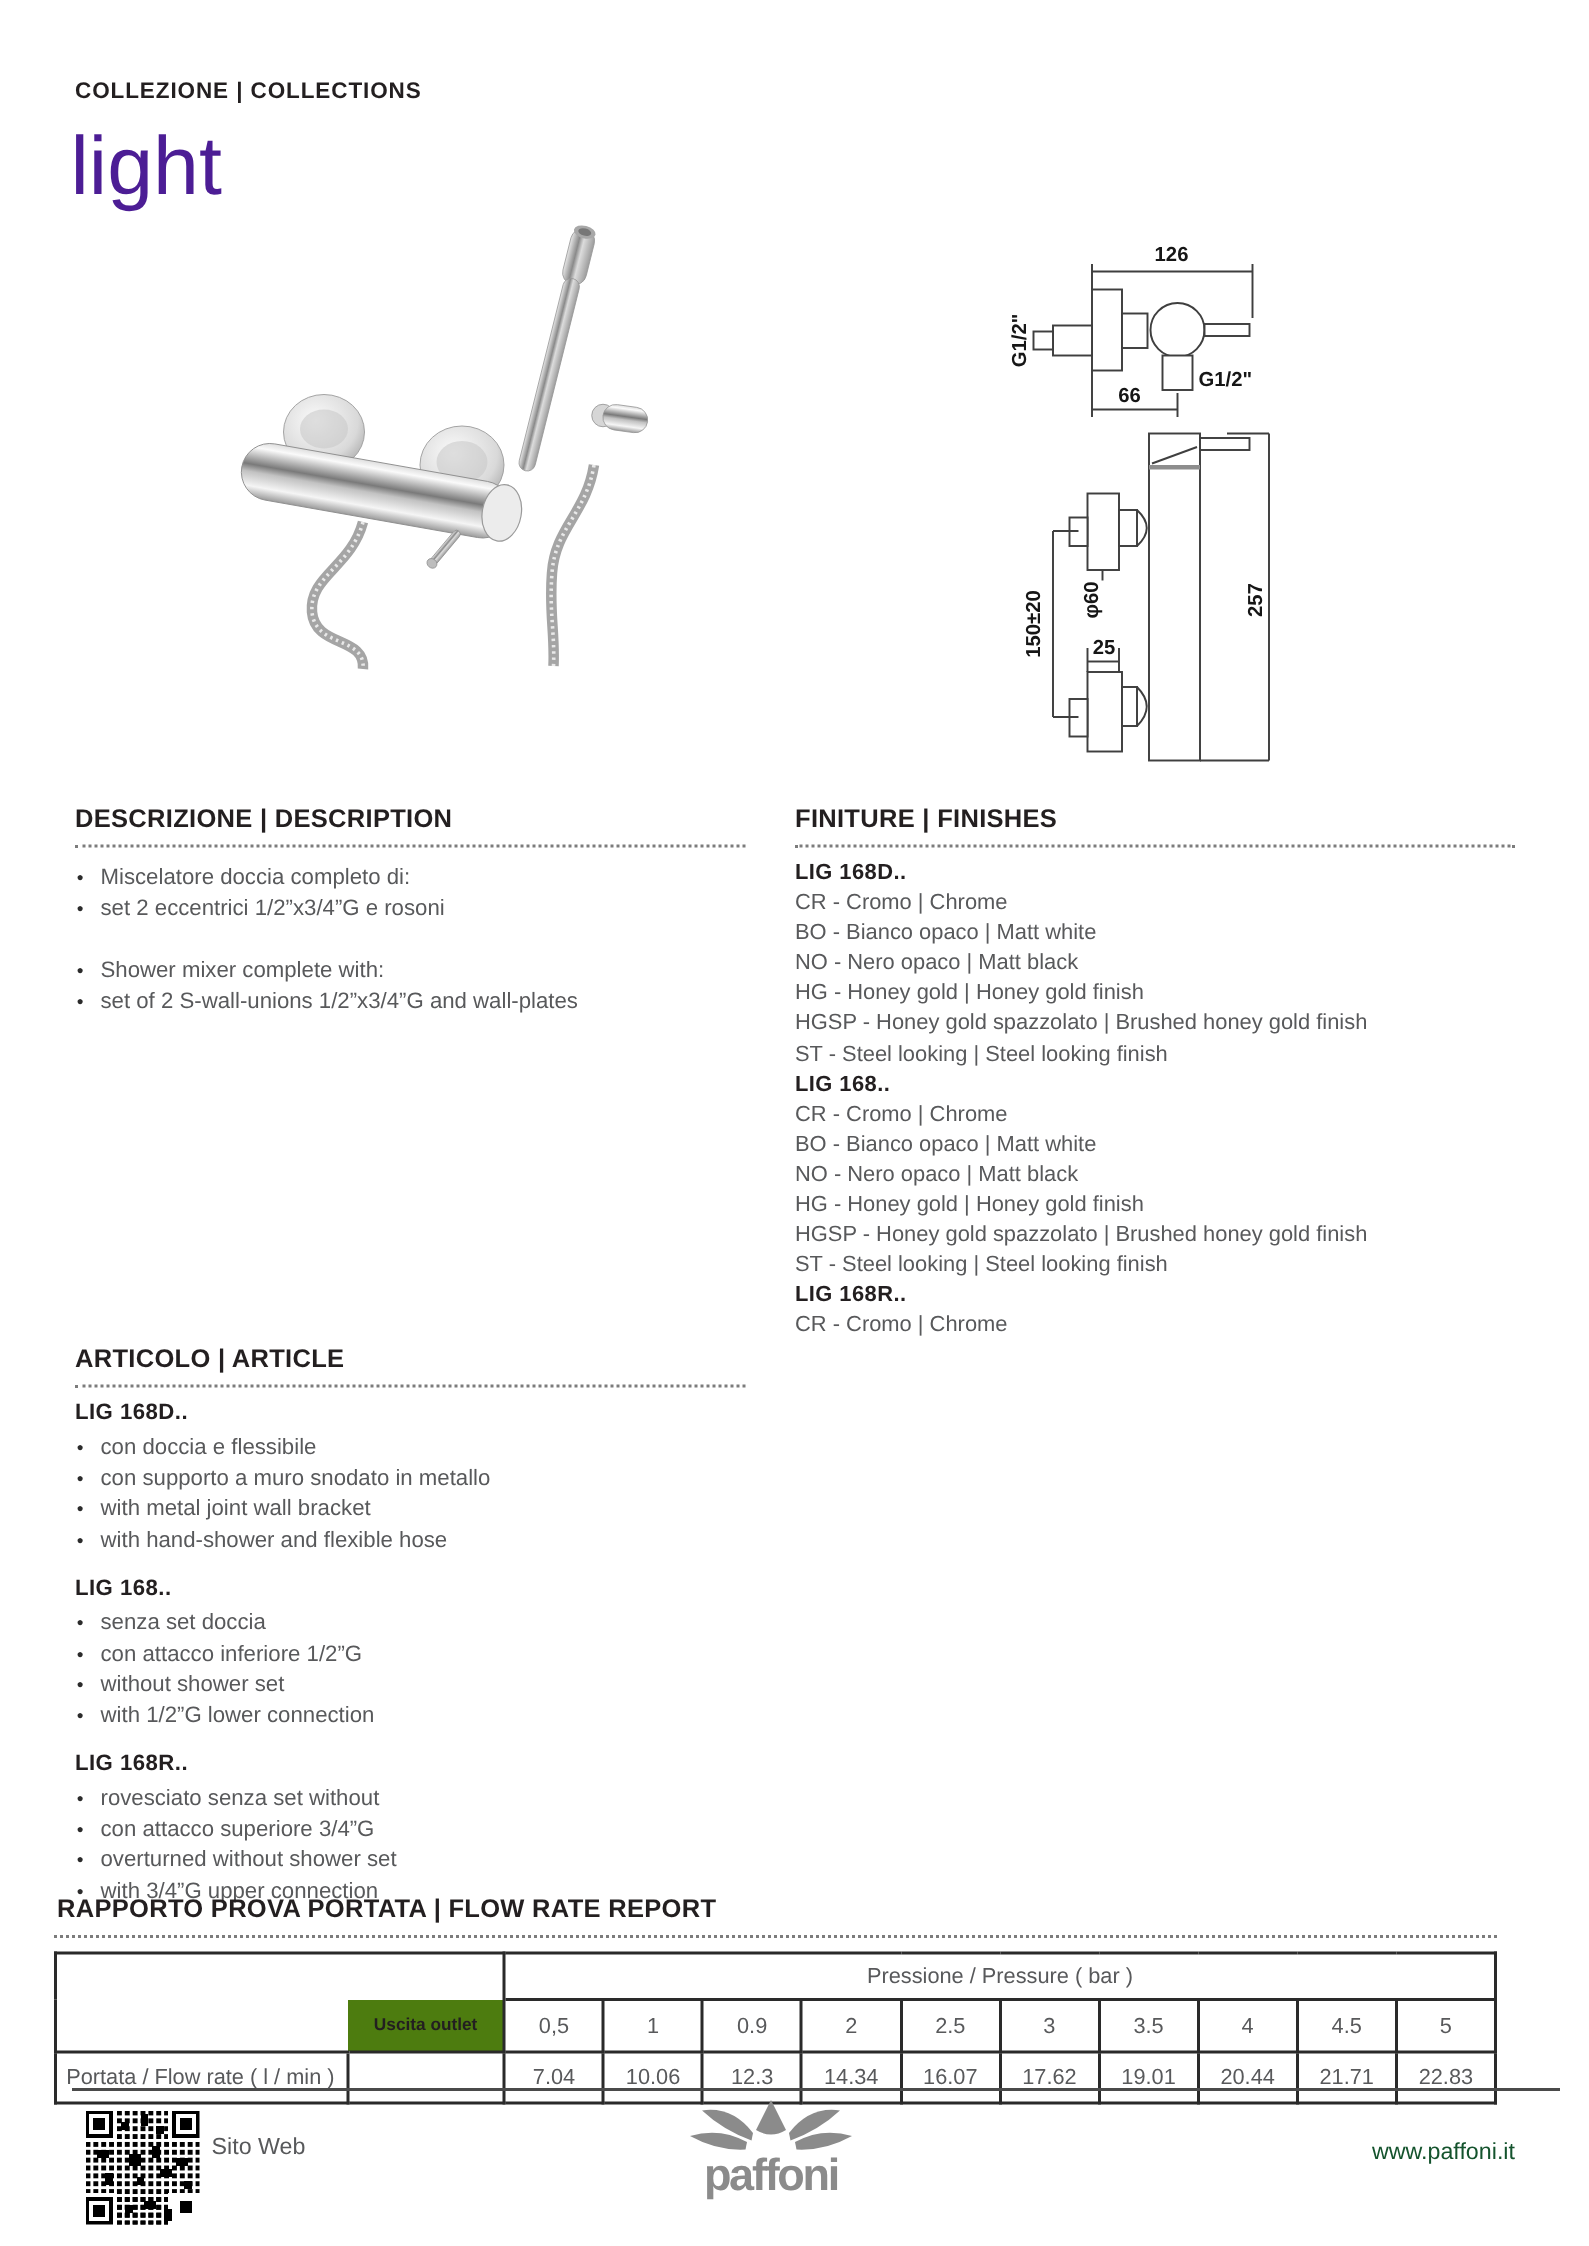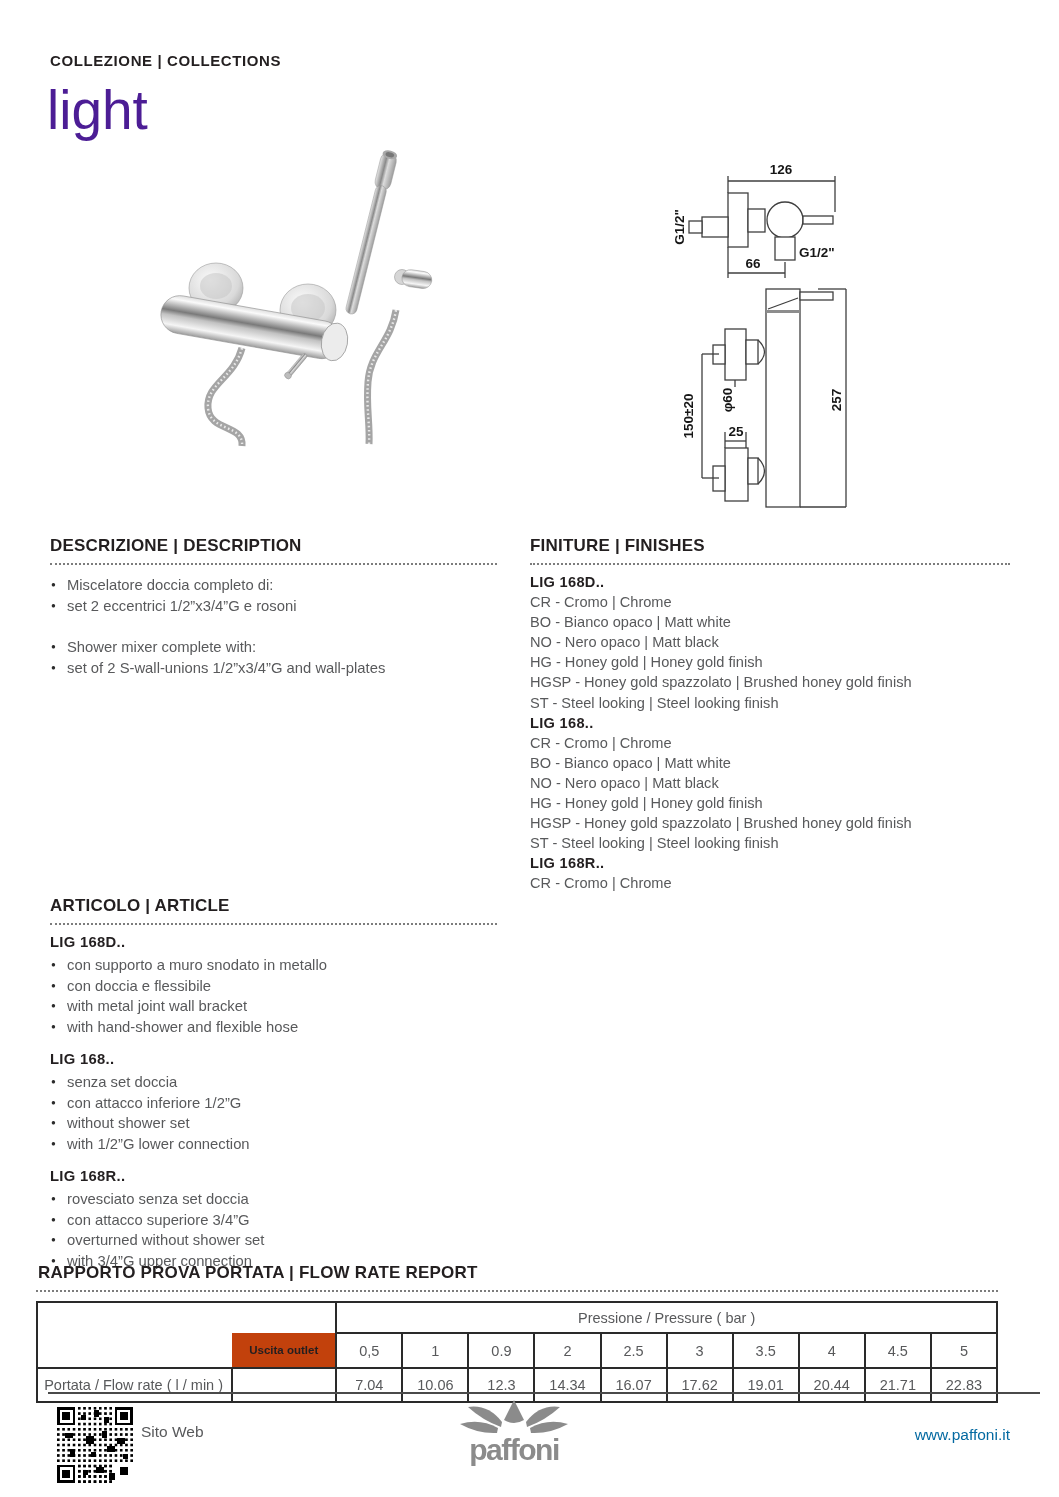--- a/index.html
+++ b/index.html
@@ -25,31 +25,31 @@
   .fin-line{font-size:14.6px;line-height:20.1px;color:#58595b;}
   .fin-code{font-weight:700;color:#231f20;letter-spacing:.3px;}
   .fin-wrap{margin-top:7px;}
 
   
   .flow-table{border-collapse:collapse;table-layout:fixed;width:962px;margin-top:9px;}
   .flow-table td{border:2px solid #2a2a2a;font-size:14.5px;color:#58595b;text-align:center;
                  padding:3px 2px;height:24px;overflow:hidden;white-space:nowrap;}
   td.cell-corner{border-bottom:none;}
   td.cell-corner2{border-top:none;border-right:none;}
-  td.cell-outlet{background:#c2410c;border-top:none;border-left:none;color:#231f20;
+  td.cell-outlet{background:#4d7c0f;border-top:none;border-left:none;color:#231f20;
                  font-size:11.5px;font-weight:600;height:28px;}
   td.cell-press{height:22px;margin-left:38px;}
   td.cell-rowlabel{text-align:center;padding-left:0;height:26px;}
 
   
   .footer-line{position:absolute;left:48px;top:1392px;width:992px;height:2px;background:#4a4a4a;}
   .qr{position:absolute;left:57px;top:1407px;}
   .qr-label{position:absolute;left:141px;top:1423px;font-size:15.5px;color:#58595b;}
   .logo{position:absolute;left:452px;top:1399px;}
-  .site-url{position:absolute;right:49px;top:1426px;font-size:15.5px;color:#0369a1;}
+  .site-url{position:absolute;right:49px;top:1426px;font-size:15.5px;color:#14532d;}
 
   
   .photo{position:absolute;left:150px;top:140px;}
   .tech{position:absolute;left:658px;top:150px;}
   .tech text{font-family:"Liberation Sans",sans-serif;font-size:13.5px;font-weight:600;fill:#161616;}
   .tline{stroke:#3f3f3f;stroke-width:1.3;fill:none;}
   .trect{stroke:#3f3f3f;stroke-width:1.3;fill:#ffffff;}
 </style>
 </head>
 <body>
@@ -206,35 +206,35 @@
       <div class="fin-line">ST - Steel looking | Steel looking finish</div>
       <div class="fin-line fin-code">LIG 168R..</div>
       <div class="fin-line">CR - Cromo | Chrome</div>
     </div>
   </section>
 
   <section class="sec" style="left:50px;top:896px;width:447px;">
     <h2 class="sec-h">ARTICOLO | ARTICLE</h2>
     <h3 class="code-h first">LIG 168D..</h3>
     <ul class="bullets" style="margin-top:2px;">
+      <li>con doccia e flessibile</li>
       <li>con supporto a muro snodato in metallo</li>
-      <li>con doccia e flessibile</li>
       <li>with metal joint wall bracket</li>
       <li>with hand-shower and flexible hose</li>
     </ul>
     <h3 class="code-h">LIG 168..</h3>
     <ul class="bullets" style="margin-top:2px;">
       <li>senza set doccia</li>
       <li>con attacco inferiore 1/2”G</li>
       <li>without shower set</li>
       <li>with 1/2”G lower connection</li>
     </ul>
     <h3 class="code-h">LIG 168R..</h3>
     <ul class="bullets" style="margin-top:2px;">
-      <li>rovesciato senza set doccia</li>
+      <li>rovesciato senza set without</li>
       <li>con attacco superiore 3/4”G</li>
       <li>overturned without shower set</li>
       <li>with 3/4”G upper connection</li>
     </ul>
   </section>
 
   <section class="sec" style="left:36px;top:1263px;width:962px;">
     <h2 class="sec-h" style="padding-left:2px;">RAPPORTO PROVA PORTATA | FLOW RATE REPORT</h2>
     <table class="flow-table">
       <colgroup>

